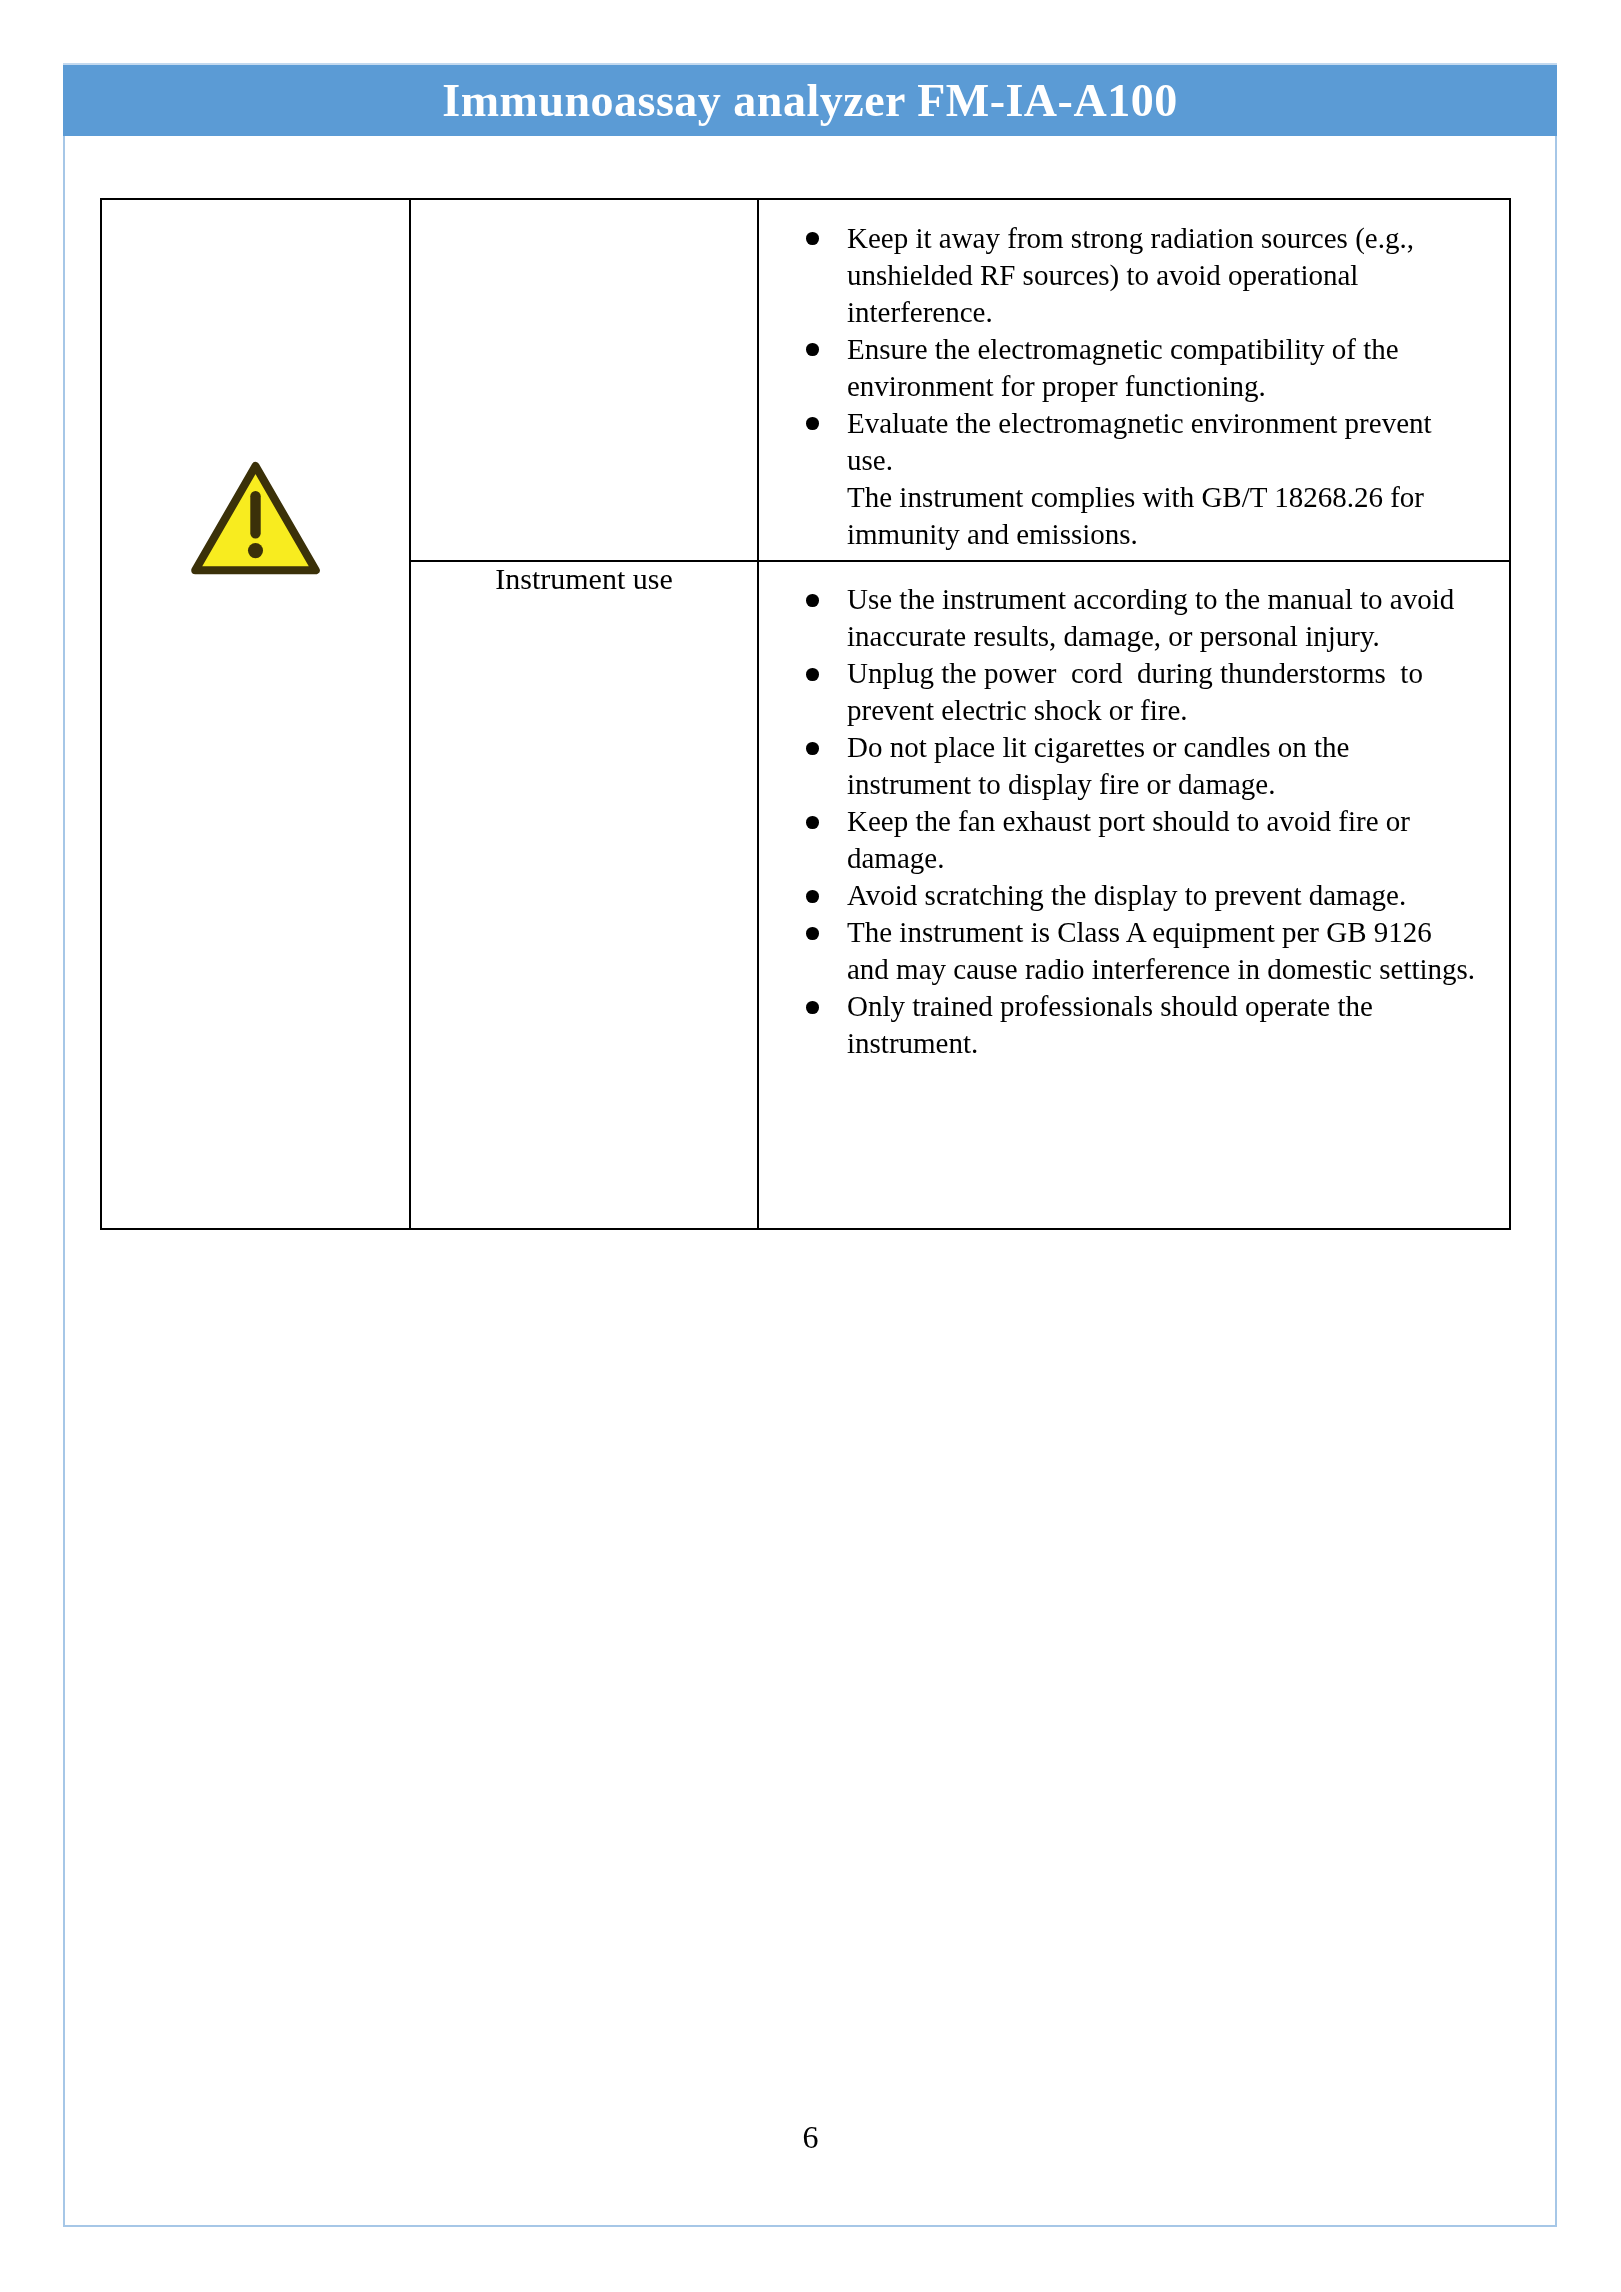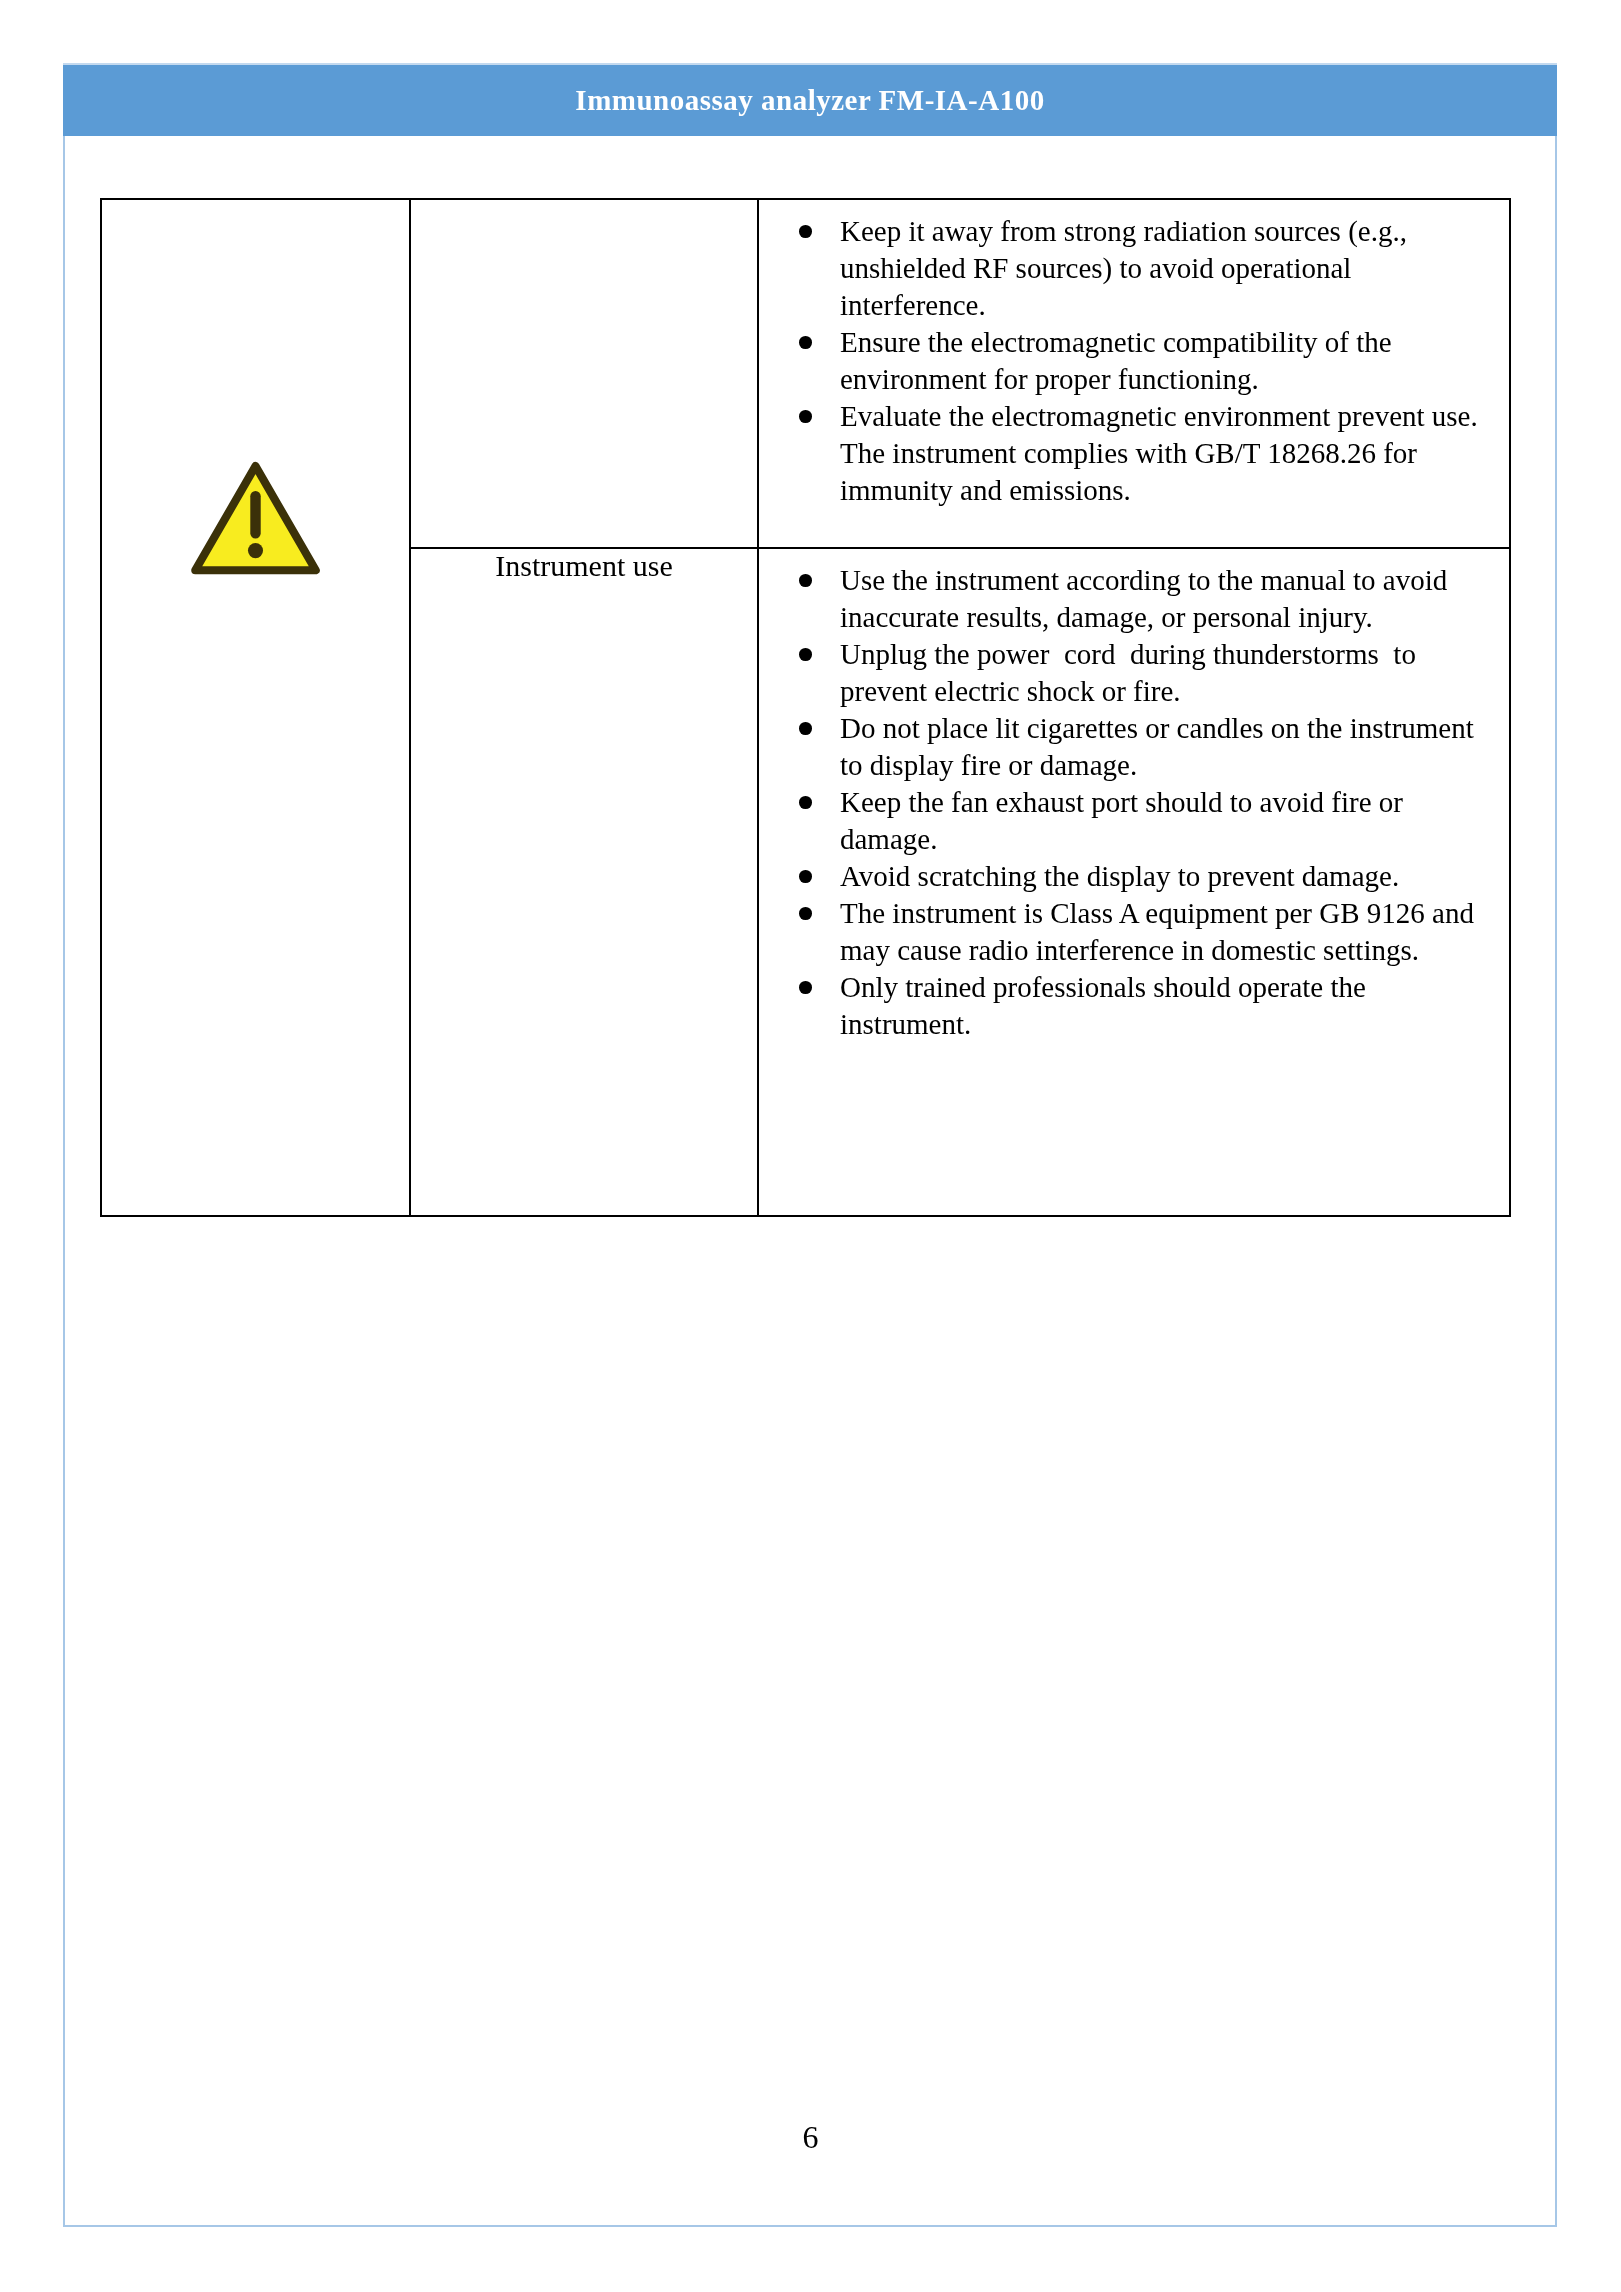--- a/index.html
+++ b/index.html
@@ -23,21 +23,21 @@
     position:absolute;
     left:63px; top:63px;
     width:1494px; height:73px;
     background:#5b9bd5;
     border-top:2px solid #c3d9ef;
     display:flex; align-items:center; justify-content:center;
   }
   .header-title {
     color:#ffffff;
     font-weight:bold;
-    font-size:29px;
+    font-size:46px;
     letter-spacing:0.5px;
   }
   table.content-table {
     position:absolute;
     left:100px; top:198px;
     width:1408px;
     border-collapse:collapse;
     table-layout:fixed;
   }
   .content-table td {
@@ -47,21 +47,21 @@
   }
   tr.row-1 td { height:349px; }
   tr.row-2 td { height:668px; }
   td.icon-cell { text-align:center; }
   .warning-svg { margin-top:255px; width:139px; height:131px; }
   td.label-cell {
     text-align:center;
     font-size:30px;
   }
   td.bullets-cell { padding:12.7px 25.5px 0 35px; }
-  ul.bullet-list { list-style:none; margin:0; padding:0; }
+  ul.bullet-list { list-style:none; margin:7px; padding:0; }
   ul.bullet-list li {
     position:relative;
     padding-left:46px;
     font-size:29px;
     line-height:37px;
     white-space:pre-wrap;
     text-align:left;
   }
   ul.bullet-list li.bulleted::before {
     content:"";

